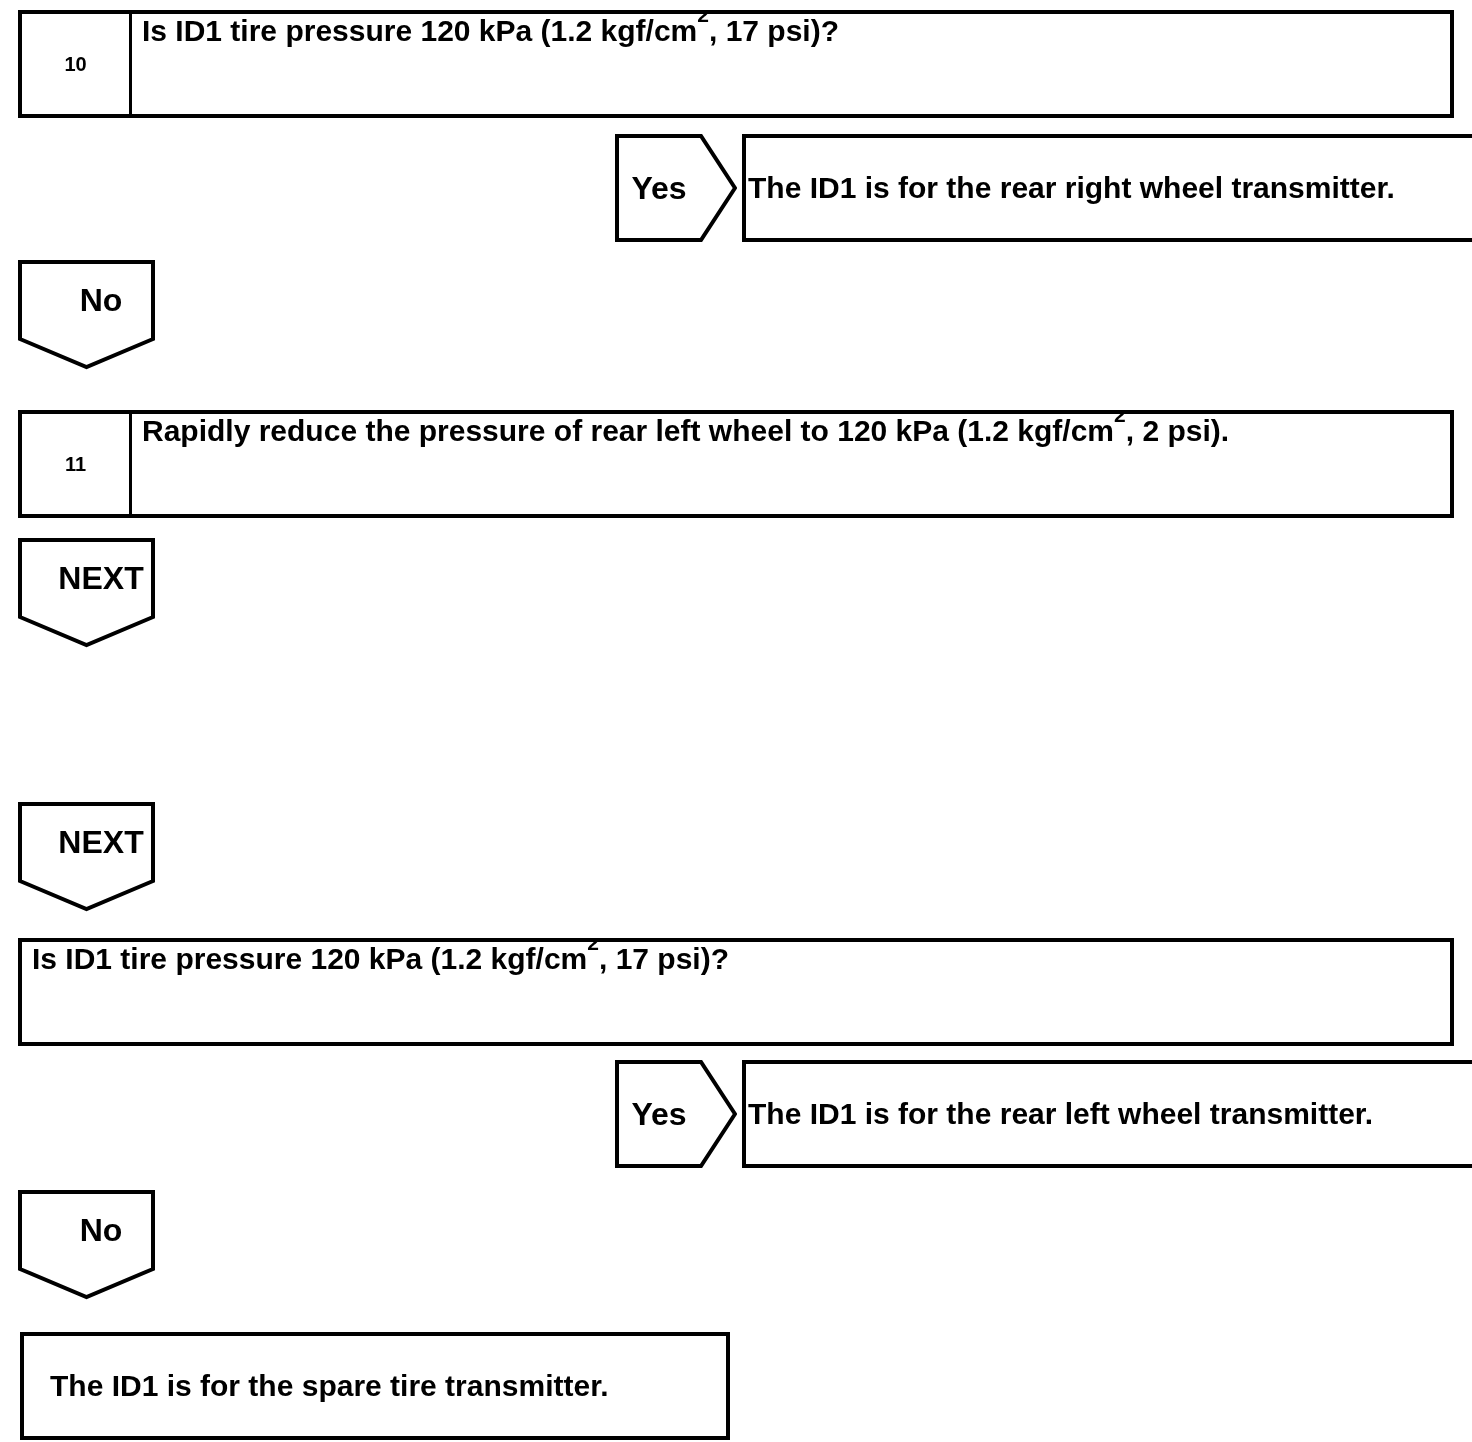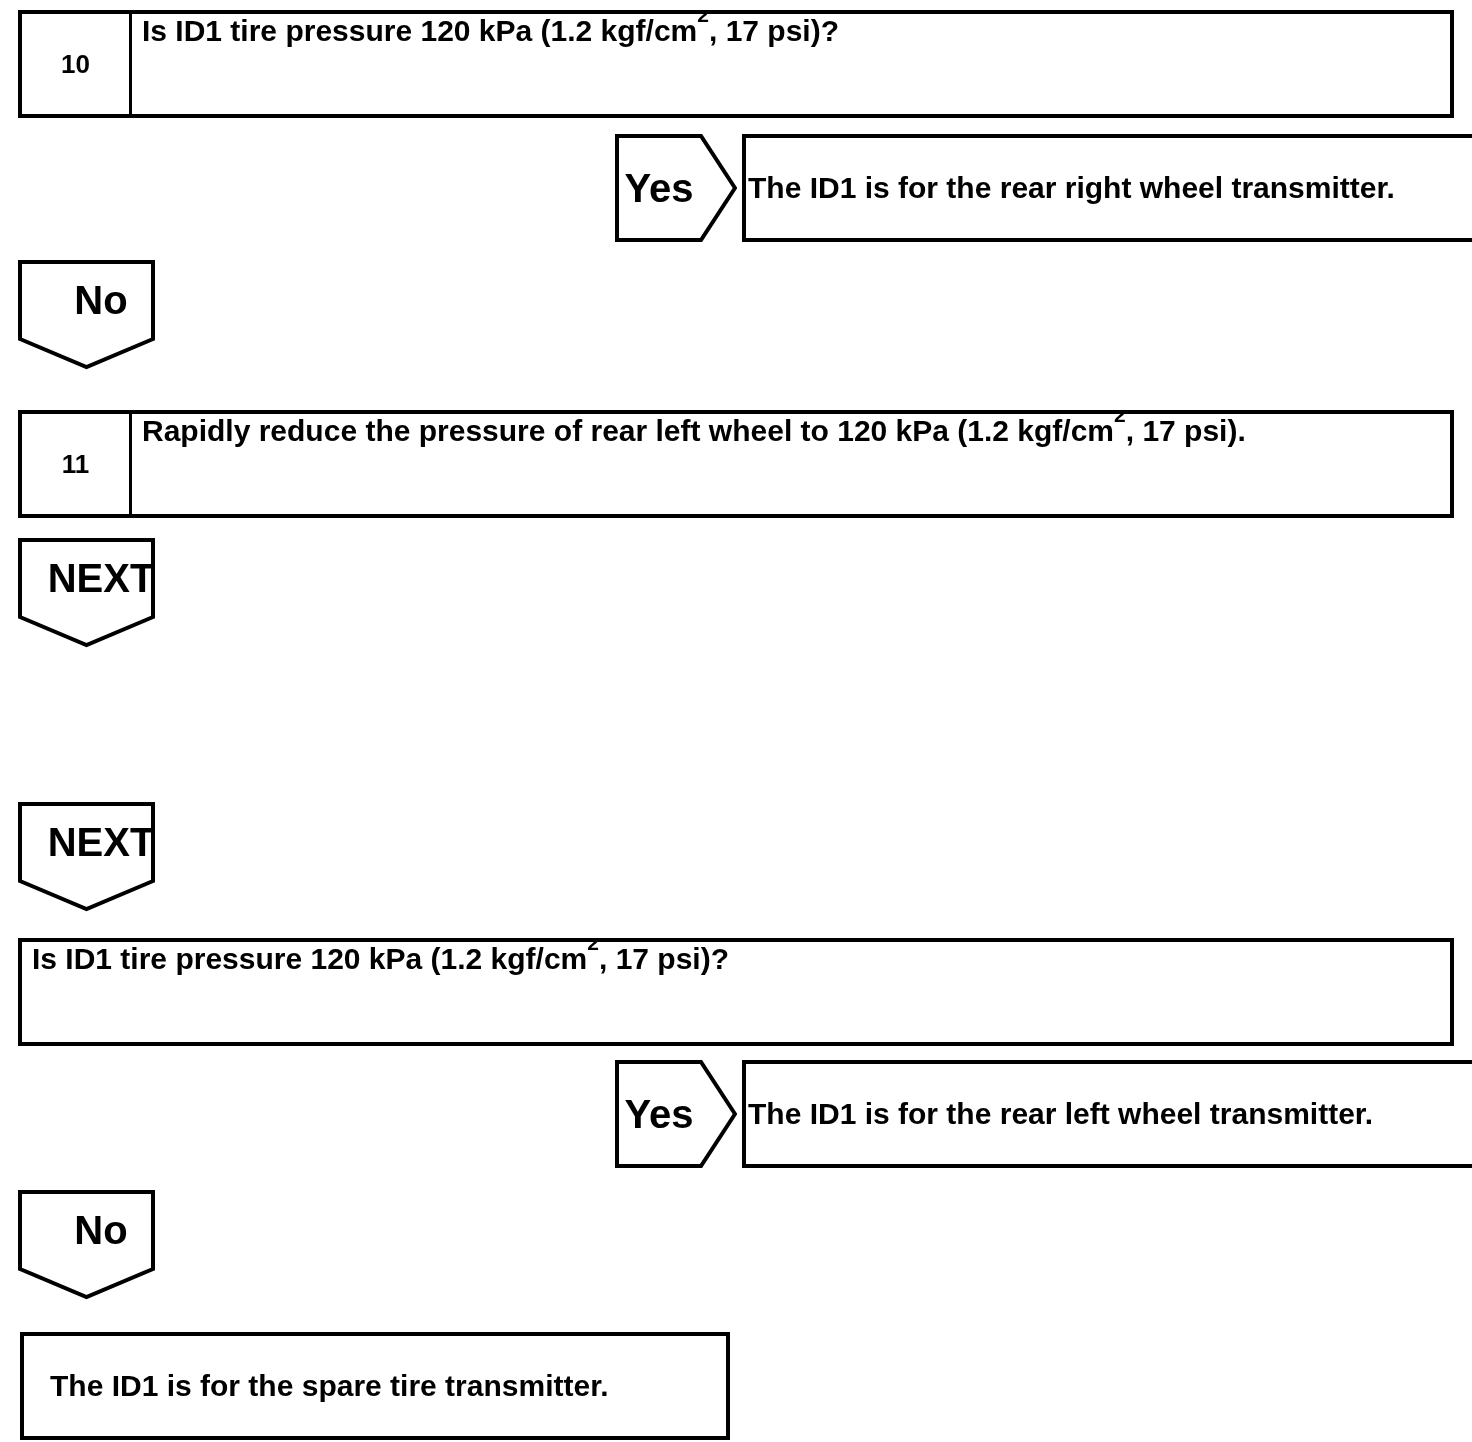--- a/index.html
+++ b/index.html
@@ -28,21 +28,21 @@
     background: #fff;
     display: flex;
   }
   .step-num {
     flex: none;
     width: 107px;
     border-right: 3px solid #000;
     display: flex;
     align-items: center;
     justify-content: center;
-    font-size: 26px;
+    font-size: 20px;
   }
   .step-text {
     flex: 1;
     display: flex;
     align-items: flex-start;
     padding-left: 10px;
     padding-right: 12px;
     font-size: 30px;
     overflow: hidden;
   }
@@ -84,21 +84,21 @@
   }
   .pent svg { display: block; }
   .pent polygon {
     fill: #ffffff;
     stroke: #000000;
     stroke-width: 4;
     stroke-linejoin: miter;
   }
   .pent-label {
     position: absolute;
-    font-size: 40px;
+    font-size: 32px;
     display: flex;
     align-items: center;
     justify-content: center;
   }
   .pent.right-point { width: 122px; height: 108px; }
   .pent.right-point .pent-label {
     left: 0; top: 0; width: 88px; height: 108px;
   }
   .pent.down-point { width: 137px; height: 110px; }
   .pent.down-point .pent-label {
@@ -134,21 +134,21 @@
       <polygon points="2,2 135,2 135,79 68.5,107 2,79"></polygon>
     </svg>
     <span class="pent-label">No</span>
   </div>
 
   <div class="step-box" style="top:410px">
     <div class="step-num">11</div>
     <div class="step-text">
       <span>Rapidly reduce the pressure of rear left wheel to 120 kPa (1.2 kgf/cm</span>
         <span class="sup">2</span>
-        <span>, 17 psi).</span>
+        <span>, 2 psi).</span>
     </div>
   </div>
 
   <div class="pent down-point" style="left:18px;top:538px">
     <svg width="137" height="110" viewBox="0 0 137 110">
       <polygon points="2,2 135,2 135,79 68.5,107 2,79"></polygon>
     </svg>
     <span class="pent-label">NEXT</span>
   </div>
 

